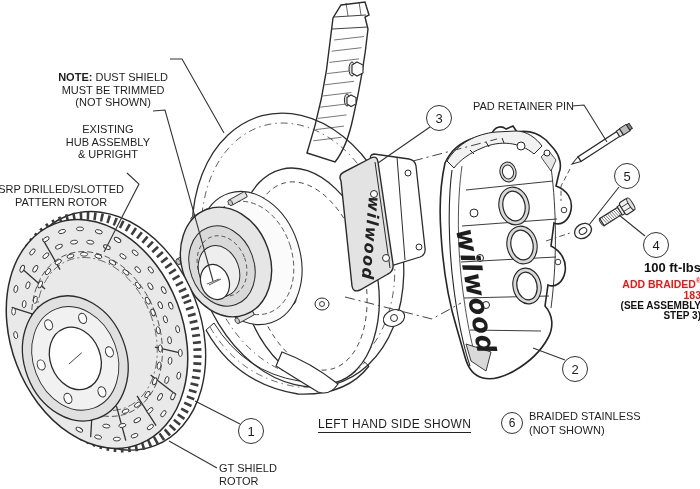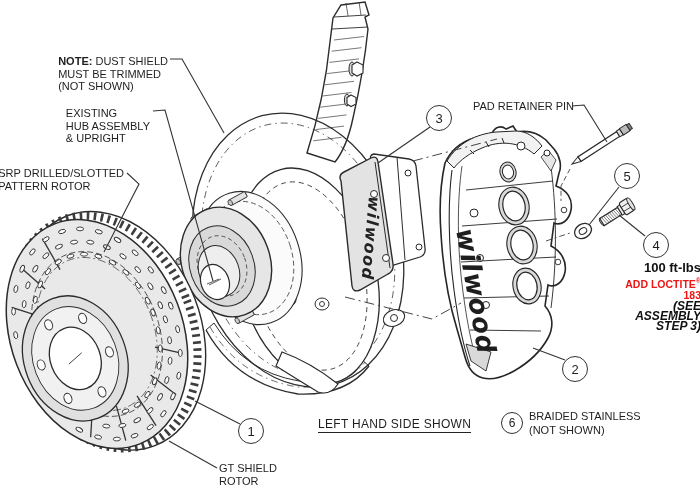--- a/index.html
+++ b/index.html
@@ -1,30 +1,30 @@
 <!DOCTYPE html>
 <html><head>
 <meta charset="utf-8">
 <style>
   html,body{margin:0;padding:0;background:#fff;}
   .stage{position:relative;width:700px;height:489px;background:#fff;overflow:hidden;
          font-family:"Liberation Sans",sans-serif;color:#222;}
   svg.draw{position:absolute;left:0;top:0;}
   .lbl{position:absolute;font-size:11px;line-height:12.5px;white-space:nowrap;color:#1e1e1e;}
-  .r{text-align:left;}
+  .r{text-align:center;margin-top:16px;}
   .b{font-weight:bold;}
   .callout{position:absolute;width:26px;height:26px;border:1.4px solid #333;border-radius:50%;
            background:#fff;display:flex;align-items:center;justify-content:center;
            font-size:13px;color:#1e1e1e;box-sizing:border-box;}
   .callout.small{width:22px;height:22px;font-size:12px;}
   .torque{position:absolute;left:605px;top:261px;width:96px;text-align:right;}
   .torque .t1{font-size:13px;font-weight:bold;line-height:14px;color:#111;}
   .torque .t2{font-size:10.5px;font-weight:bold;line-height:11px;}
   .torque .t2 sup{font-size:7px;}
-  .torque .t3{font-size:12px;font-weight:bold;font-style:italic;line-height:10px;color:#111;}
+  .torque .t3{font-size:10px;font-weight:bold;line-height:10px;color:#111;}
   .underline{border-bottom:1.2px solid #222;padding-bottom:1px;text-align:center;}
 </style>
 </head>
 <body>
 
 <div class="stage">
 
 <svg class="draw" width="700" height="489" viewBox="0 0 700 489">
 
   <g stroke="#2b2b2b" fill="none">
@@ -321,21 +321,21 @@
     <div>SRP DRILLED/SLOTTED</div>
     <div>PATTERN ROTOR</div>
   </div>
 
   <div class="lbl" style="left:473px;top:100px;">
     <span>PAD RETAINER PIN</span>
   </div>
 
   <div class="torque">
     <div class="t1">100 ft-lbs</div>
-    <div class="t2" id="loctite-line" style="color: rgb(237, 21, 21);"><span>ADD LOCTITE</span><sup>®</sup><span> 183</span></div>
+    <div class="t2" id="loctite-line" style="color: rgb(237, 21, 21);"><span>ADD BRAIDED</span><sup>®</sup><span> 183</span></div>
     <div class="t3">(SEE ASSEMBLY STEP 3)</div>
   </div>
 
   <div class="lbl" style="left:318px;top:418px;font-size:12px;letter-spacing:.3px;">
     <span class="underline">LEFT HAND SIDE SHOWN</span>
   </div>
 
   <div class="lbl" style="left:529px;top:409px;line-height:14px;">
     <div>BRAIDED STAINLESS</div>
     <div>(NOT SHOWN)</div>

